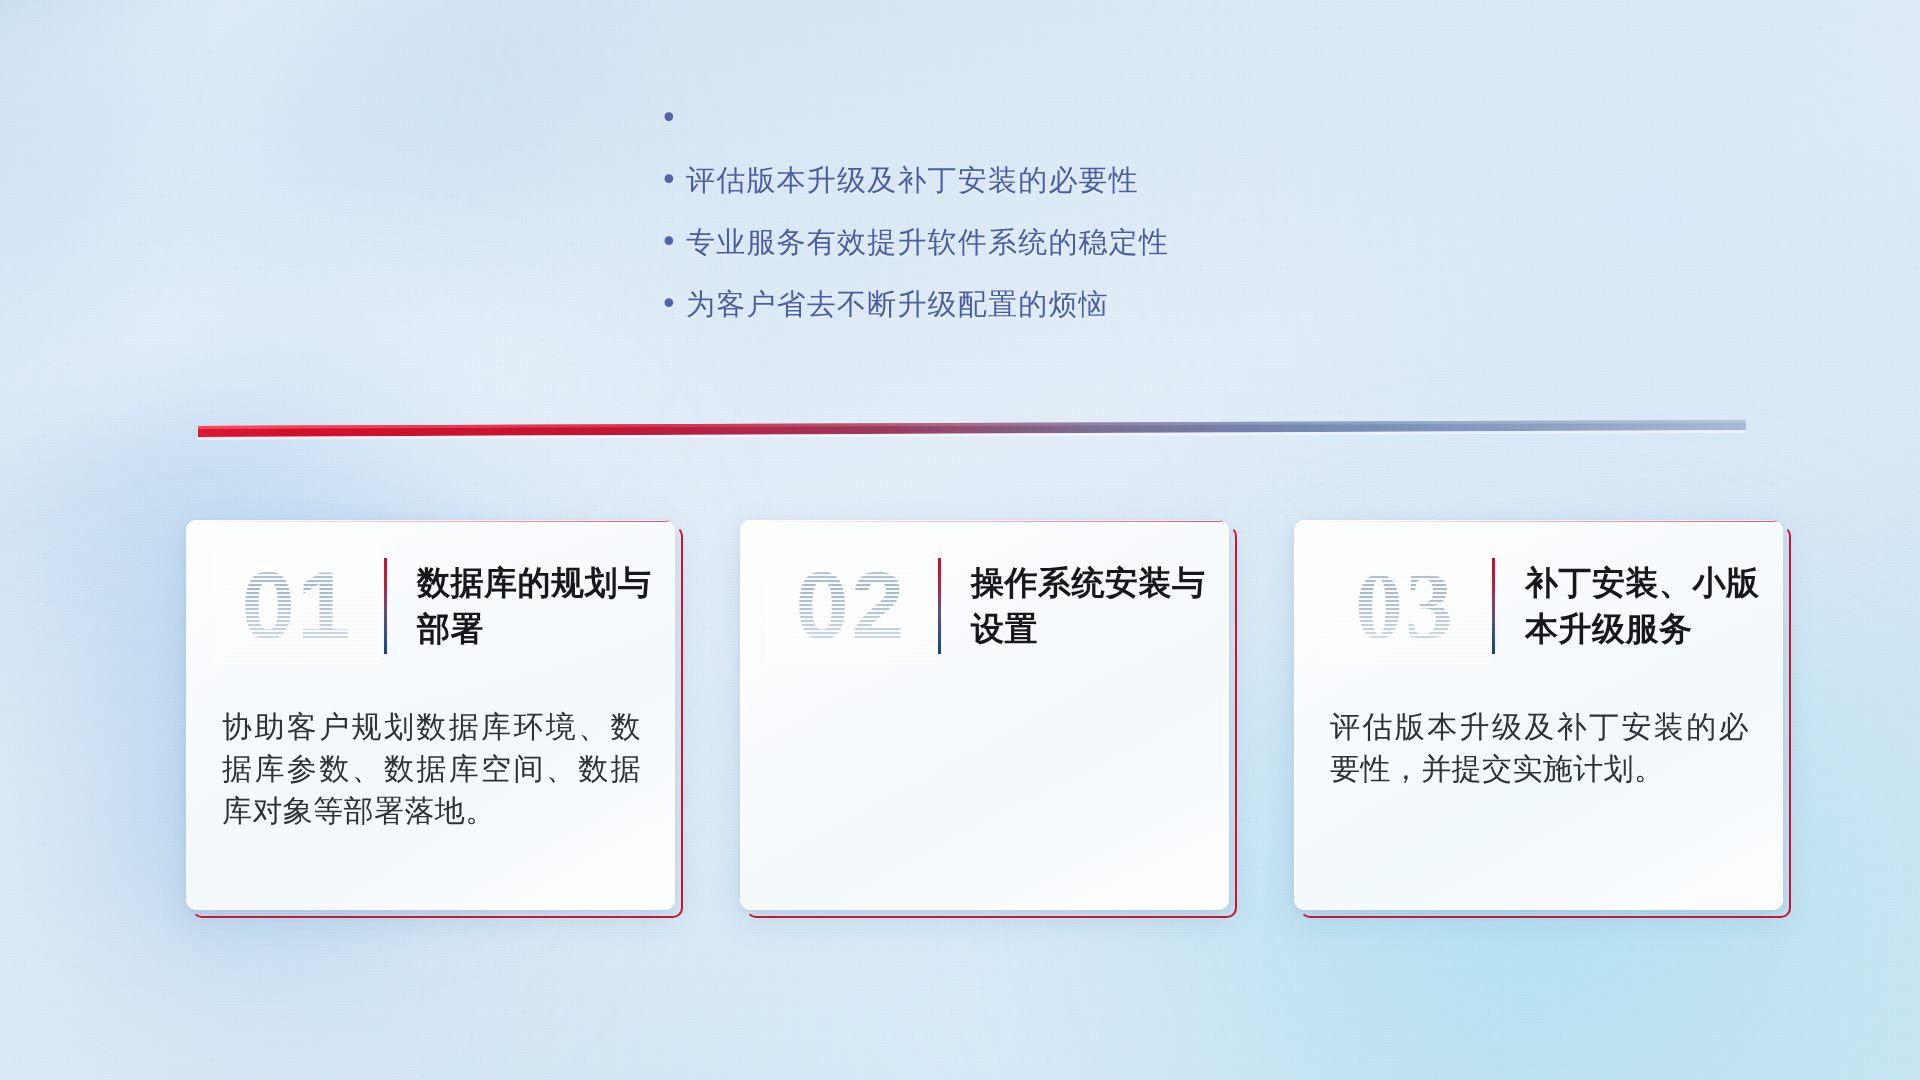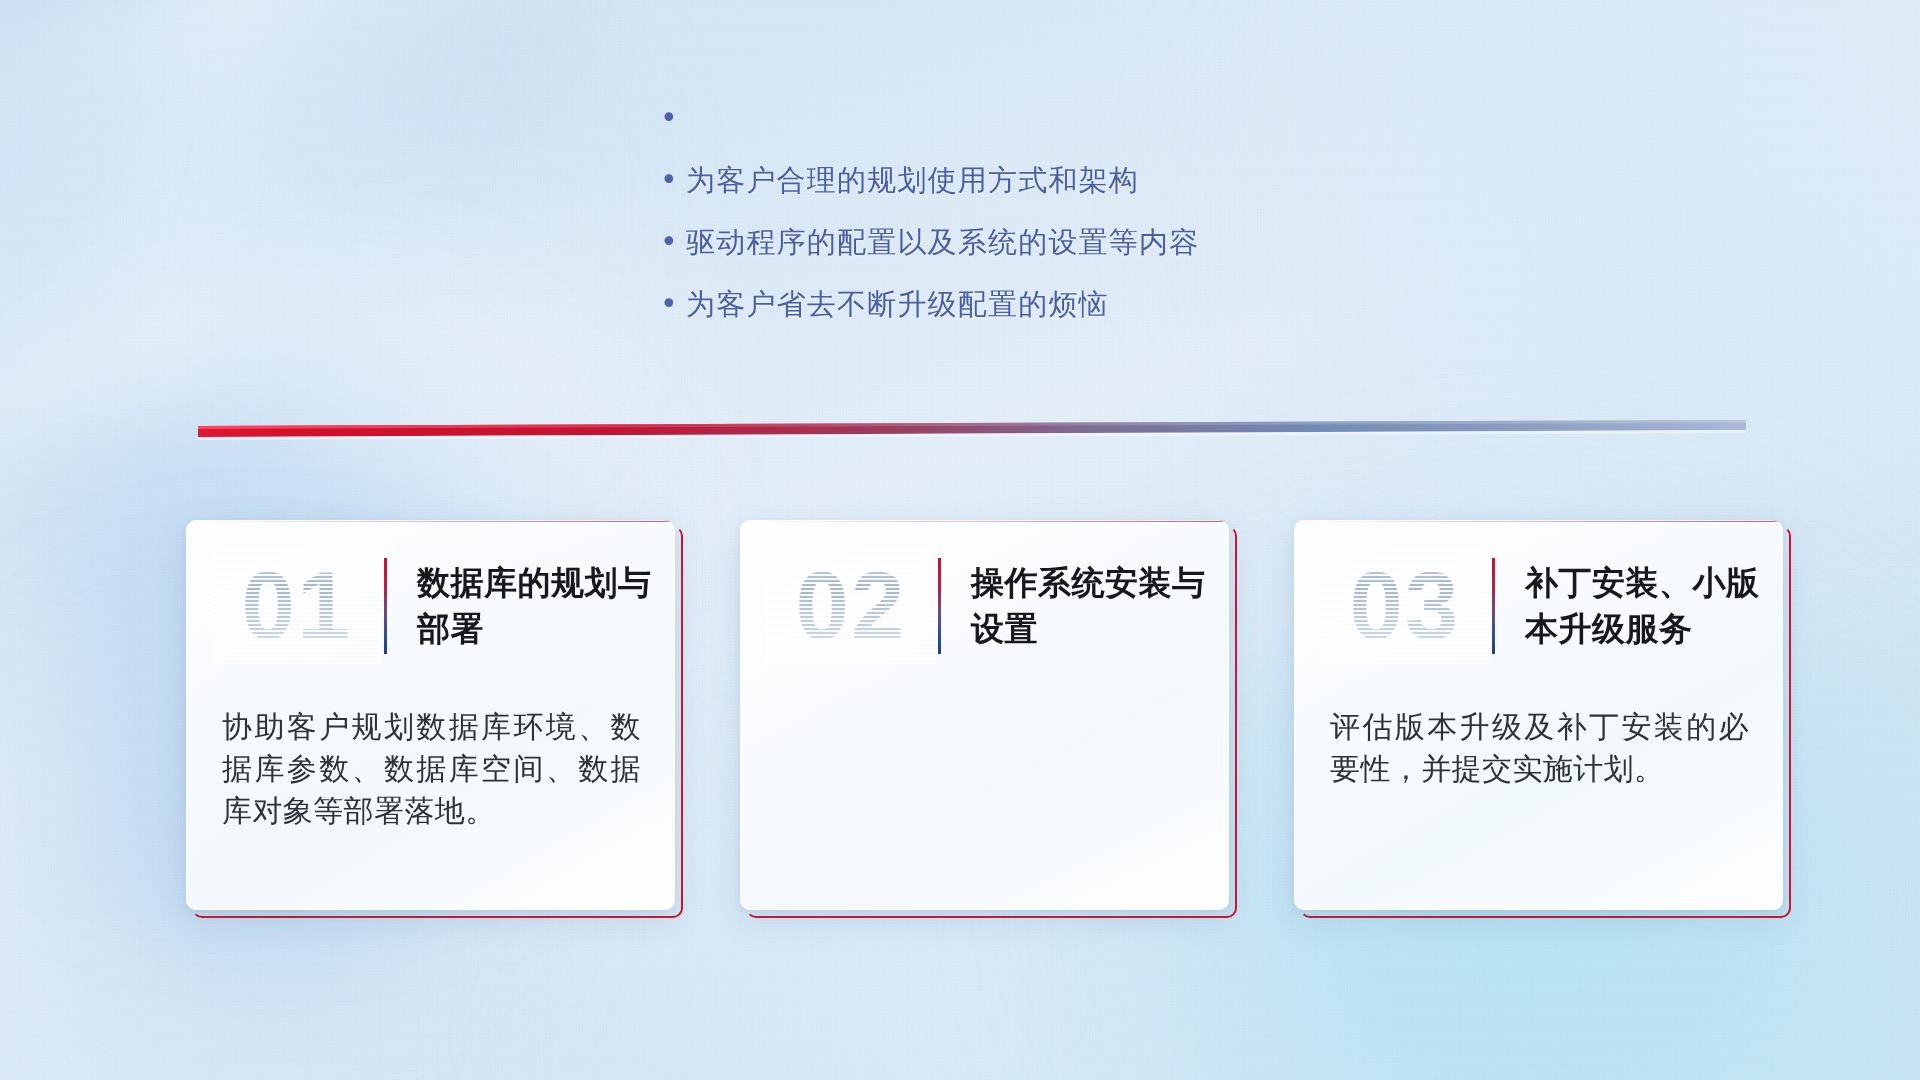--- a/index.html
+++ b/index.html
@@ -63,21 +63,21 @@
   #divider { position:absolute; left:186px; top:420px; width:1560px; height:26px; }
   #divider svg { display:block; }
 
   
   #cards { position:absolute; left:186px; top:520px; width:1620px; height:400px; }
   .card {
     position:absolute; top:0; width:497px; height:398px;
   }
   .card.c1 { left:0px; }
   .card.c2 { left:554px; }
-  .card.c3 { left:1108px; }
+  .card.c3 { left:1108px;font-family:Liberation Serif, serif; }
 
   .card-edge {
     position:absolute; left:6px; top:6px; right:0; bottom:0;
     border-right:2.5px solid #d1102a;
     border-bottom:2.5px solid #d1102a;
     border-top:2.5px solid rgba(209,16,42,.0);
     border-left:2.5px solid rgba(209,16,42,.0);
     border-radius:10px;
     background:linear-gradient(135deg,rgba(209,16,42,0) 70%,rgba(209,16,42,.0));
   }
@@ -155,26 +155,26 @@
 </div>
 
 <div id="bullets">
 
   <div class="bullet-row">
     <div class="bullet-dot">•</div>
   </div>
 
   <div class="bullet-row">
     <div class="bullet-dot">•</div>
-    <div class="bullet-text">为客户合理的规划使用方式和架构</div>
-  </div>
-
-  <div class="bullet-row">
-    <div class="bullet-dot">•</div>
-    <div class="bullet-text">驱动程序的配置以及系统的设置等内容</div>
+    <div class="bullet-text">评估版本升级及补丁安装的必要性</div>
+  </div>
+
+  <div class="bullet-row">
+    <div class="bullet-dot">•</div>
+    <div class="bullet-text">专业服务有效提升软件系统的稳定性</div>
   </div>
 
   <div class="bullet-row">
     <div class="bullet-dot">•</div>
     <div class="bullet-text">为客户省去不断升级配置的烦恼</div>
   </div>
 
 </div>
 
 <div id="divider">

